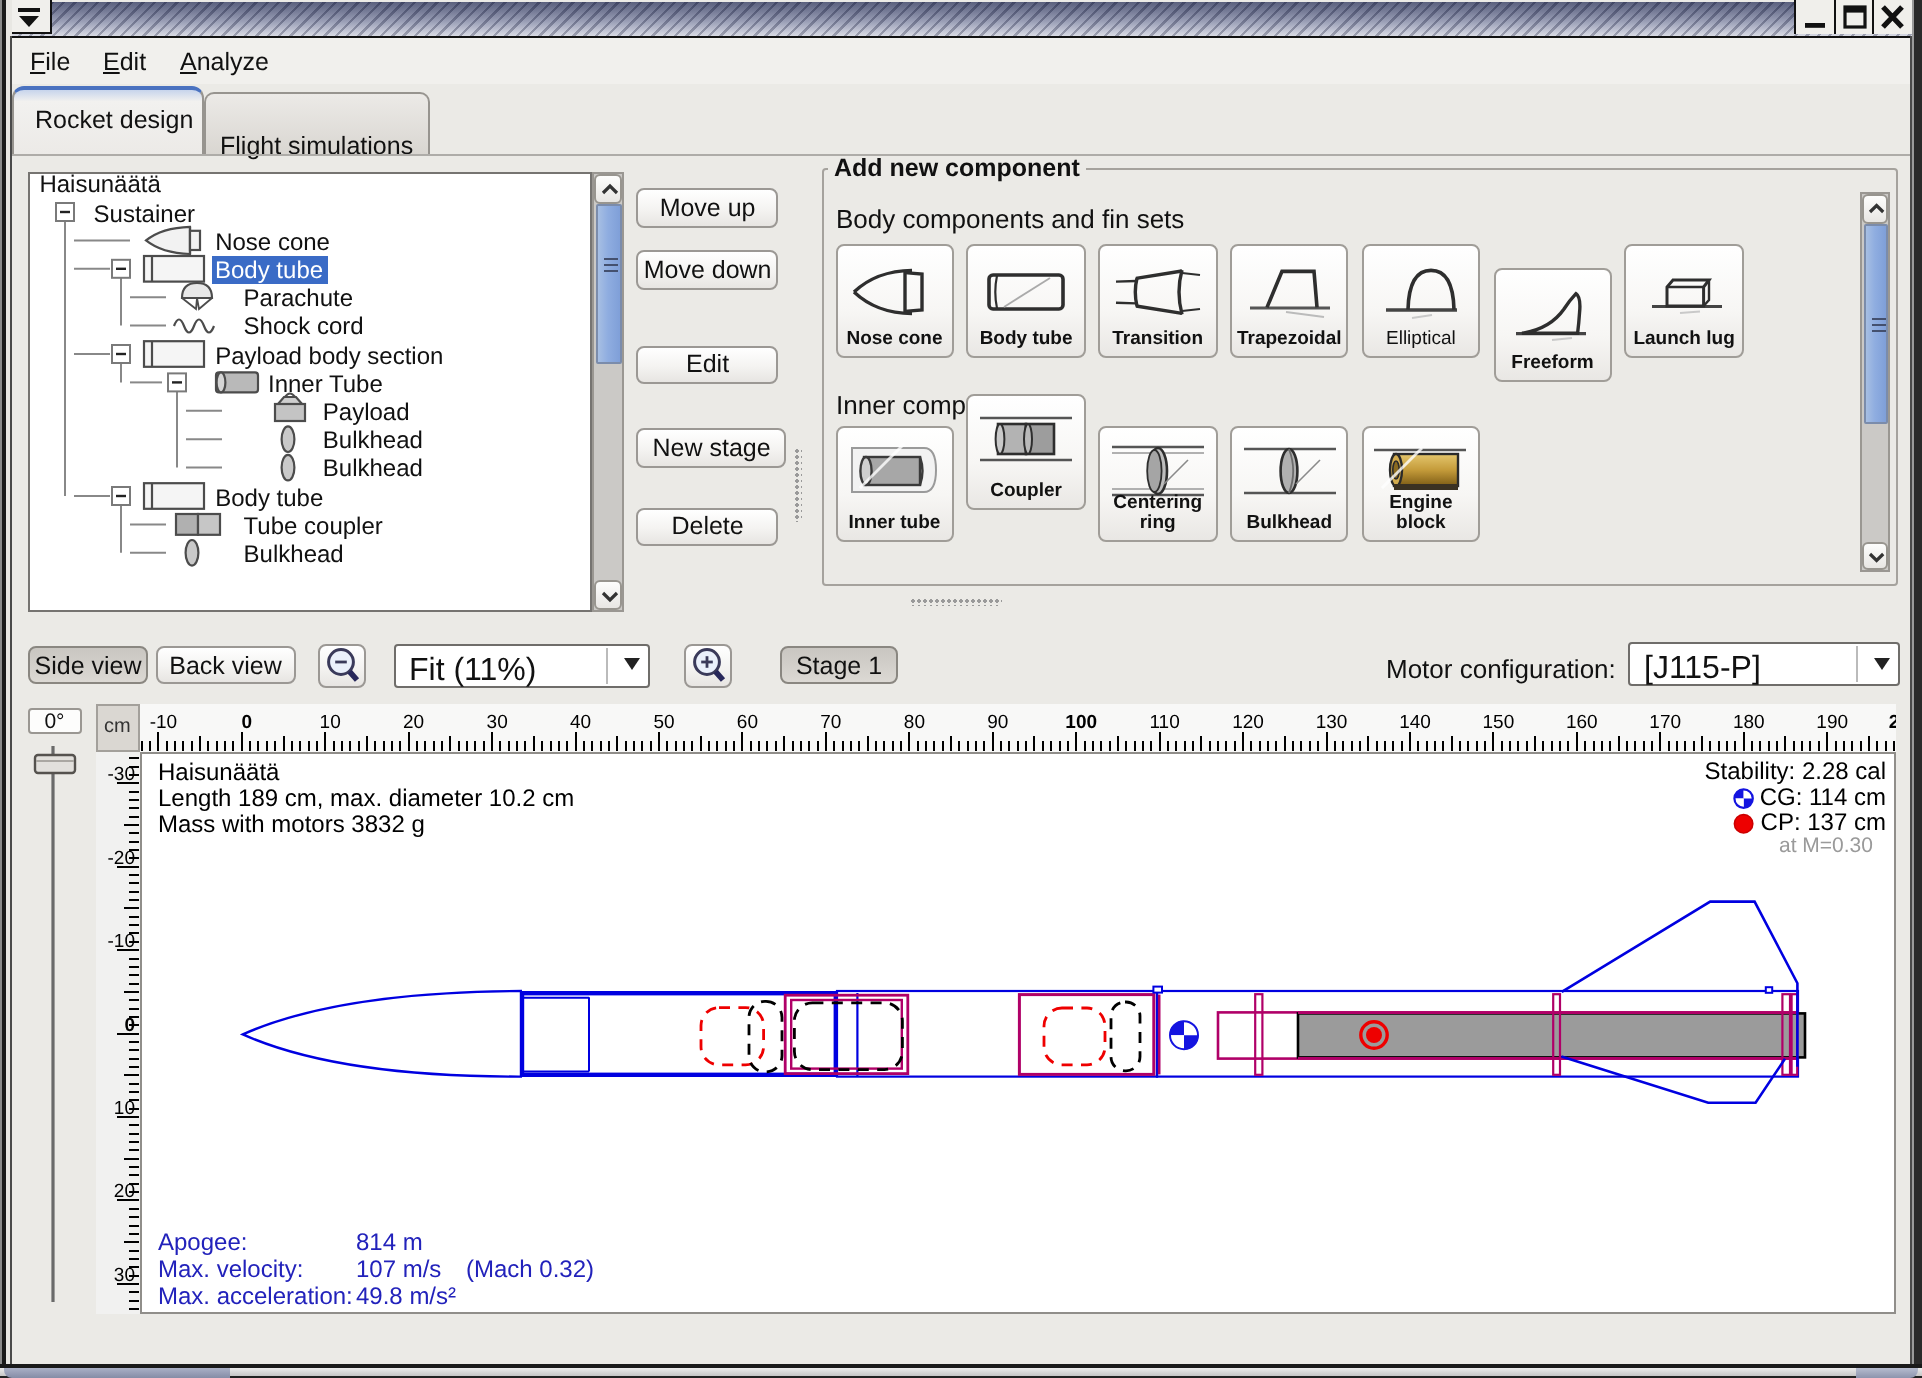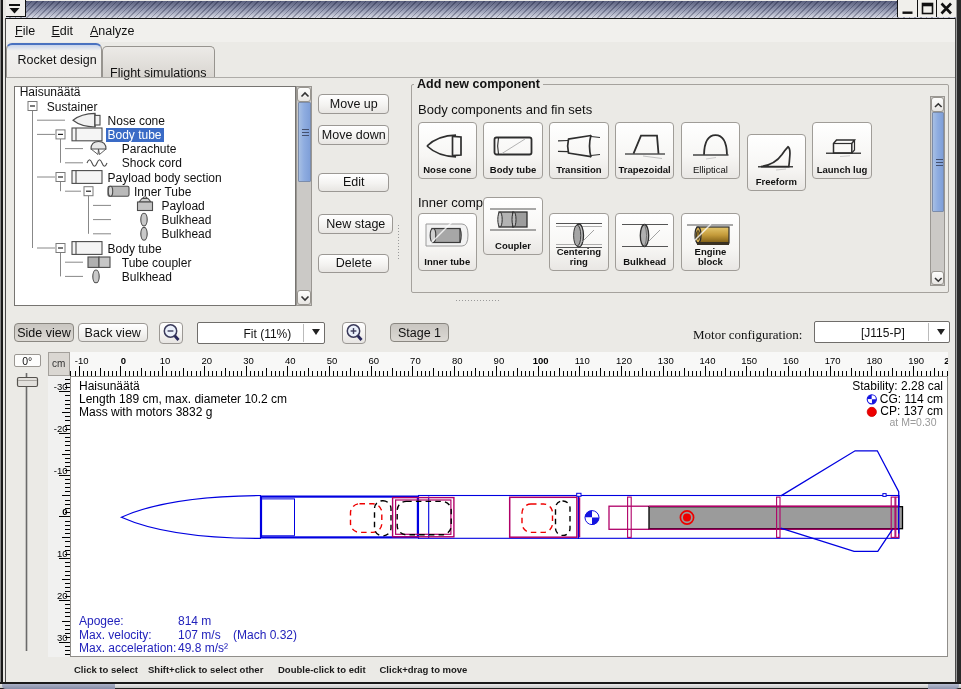--- a/index.html
+++ b/index.html
@@ -52,21 +52,21 @@
 #grpbox{position:absolute;left:411px;top:83.5px;width:537.5px;height:209px;border:1px solid #a5a29d;border-radius:2px;}
 #grplabel{position:absolute;left:414px;top:77px;background:#ebeae6;padding:0 3px;font-size:12.5px;font-weight:bold;color:#111;}
 .seclabel{position:absolute;font-size:13px;color:#111;}
 .cbtn{position:absolute;width:59.5px;height:57px;background:linear-gradient(#ffffff 0%,#f7f6f4 60%,#e9e7e4 100%);border:1px solid #a09d98;border-radius:4px;}
 .cbtn .lab{position:absolute;left:0;bottom:3.5px;width:100%;text-align:center;font-size:9.5px;line-height:10px;color:#111;}
 .cbtn svg{position:absolute;left:50%;transform:translateX(-50%);top:4px;}
 .cbtn.two svg{top:2px;}
 
 .tlabel{position:absolute;font-size:13px;color:#111;}
 .combo{position:absolute;background:#fff;border:1px solid #6f6d6a;border-radius:2px;}
-.combo .tx{position:absolute;left:7px;top:4px;font-size:12px;color:#111;margin-left:39px;}
+.combo .tx{position:absolute;left:7px;top:4px;font-size:16px;color:#111;}
 .combo .arr{position:absolute;right:4px;top:6px;width:0;height:0;border-left:4.5px solid transparent;border-right:4.5px solid transparent;border-top:6px solid #222;}
 .combo .sep{position:absolute;right:20px;top:1px;bottom:1px;width:1px;background:#bbb;}
 
 #rotbox{position:absolute;left:13.5px;top:353.5px;width:27.5px;height:13px;background:#fdfdfc;border:1px solid #9a9792;border-radius:2px;font-size:10.5px;text-align:center;line-height:12px;color:#111;}
 #cornerbox{position:absolute;left:48px;top:352px;width:21.5px;height:23.5px;background:#dad7d2;border:1px solid #a3a09b;font-size:10px;color:#333;}
 #hruler{position:absolute;left:69.5px;top:352px;width:878.5px;height:23.5px;background:#f8f8f7;overflow:hidden;}
 #vruler{position:absolute;left:48px;top:375.5px;width:21.5px;height:281px;background:#f1f1f0;overflow:hidden;}
 #canvas{position:absolute;left:69.5px;top:375.5px;width:878.5px;height:281px;background:#fff;border:1px solid #908e8a;border-left:1px solid #908e8a;overflow:hidden;}
 #slider{position:absolute;left:10px;top:370px;width:34px;height:285px;}
 
@@ -387,21 +387,21 @@
     </div>
     <div class="btn" style="left:341.5px;top:321.5px;width:24px;height:22px;">
       <svg width="22" height="20" viewBox="0 0 22 20">
         <circle cx="10.5" cy="8" r="6.2" fill="#eaf0fb" stroke="#3a3a5a" stroke-width="1.5"></circle>
         <line x1="7.6" y1="8" x2="13.4" y2="8" stroke="#3a3a5a" stroke-width="1.4"></line>
         <line x1="10.5" y1="5.1" x2="10.5" y2="10.9" stroke="#3a3a5a" stroke-width="1.4"></line>
         <line x1="14.8" y1="12.8" x2="18.5" y2="17" stroke="#27275a" stroke-width="2.8"></line>
       </svg>
     </div>
     <div class="btn pressed" style="left:390px;top:322.5px;width:59px;height:19.5px;line-height:18px;">Stage 1</div>
-    <div class="tlabel" style="left:693px;top:326.5px;font-family:Liberation Serif, serif;">Motor configuration:</div>
+    <div class="tlabel" style="left:693px;top:326.5px;">Motor configuration:</div>
     <div class="combo" style="left:814px;top:320.5px;width:136px;height:22.5px;">
       <span class="tx">[J115-P]</span>
         <span class="sep"></span>
         <span class="arr" style="top:7px;"></span>
     </div>
   </div>
 
   <div id="slider">
     <svg width="34" height="285" viewBox="0 0 34 285">
       <line x1="16.5" y1="3" x2="16.5" y2="281" stroke="#6a6a6a" stroke-width="1.6"></line>
@@ -516,26 +516,20 @@
           <text x="177" y="624.2">814 m</text>
           <text x="78" y="637.6">Max. velocity:</text>
           <text x="177" y="637.6">107 m/s</text>
           <text x="232" y="637.6">(Mach 0.32)</text>
           <text x="78" y="651">Max. acceleration:</text>
           <text x="177" y="651">49.8 m/s²</text>
         </g>
       </svg>
     </div>
 
-  <div id="status">
-    <span class="st" style="left:68.5px;">Click to select</span>
-    <span class="st" style="left:142.5px;">Shift+click to select other</span>
-    <span class="st" style="left:272.5px;">Double-click to edit</span>
-    <span class="st" style="left:374px;">Click+drag to move</span>
-  </div>
 
   <div id="frameL"></div>
     <div id="frameL2"></div>
   <div id="frameInL"></div>
     <div id="frameInR"></div>
   <div id="frameR"></div>
   <div id="frameB1"></div>
     <div id="frameB2"></div>
   <div id="frameBL"></div>
     <div id="frameBR"></div>

